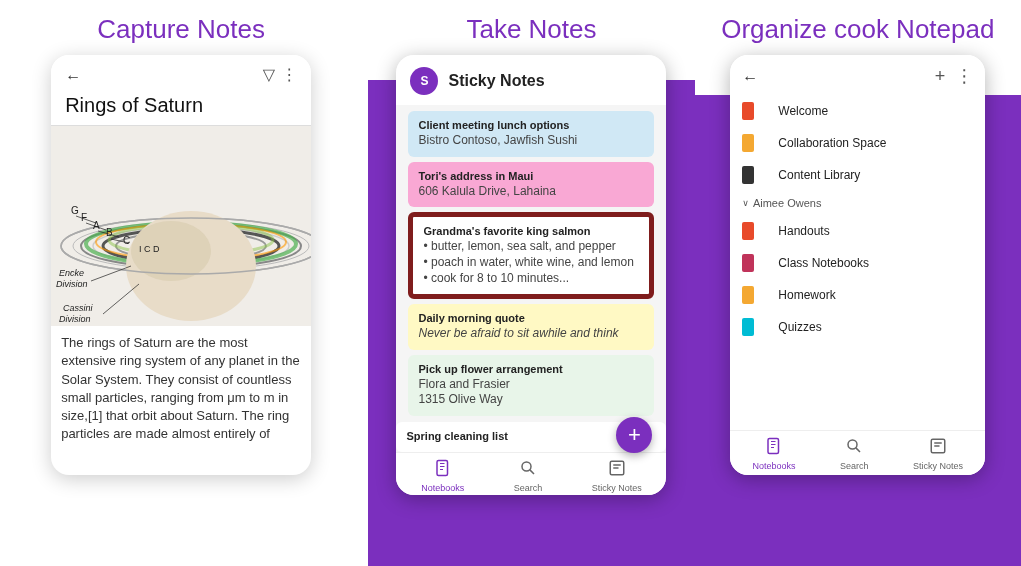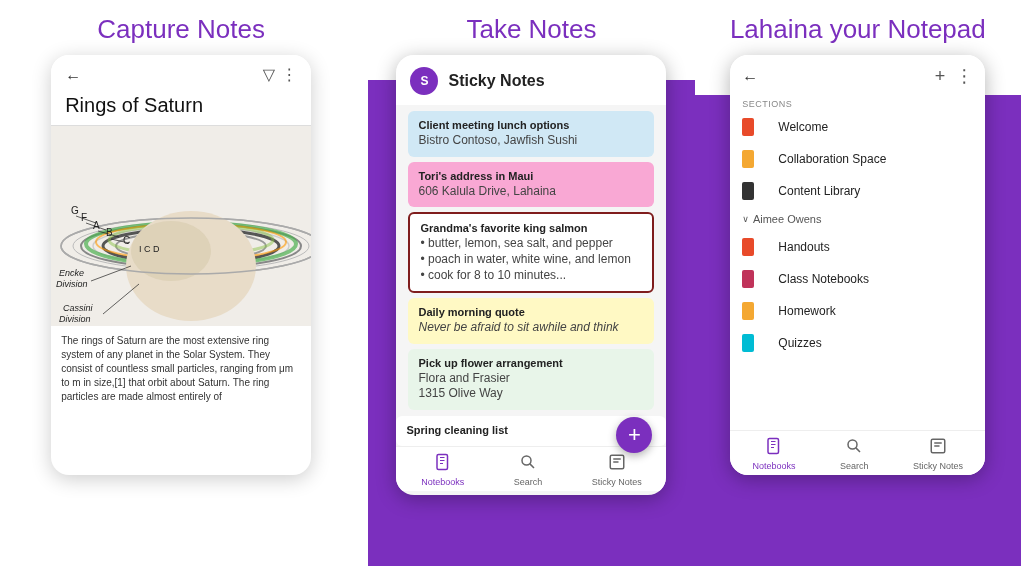--- a/index.html
+++ b/index.html
@@ -91,21 +91,21 @@
     }
 
     
     .saturn-drawing {
       width: 100%;
       height: 100%;
     }
 
     .note-text-area {
       padding: 8px 10px;
-      font-size: 10px;
+      font-size: 13px;
       color: #333;
       line-height: 1.4;
     }
 
     .center-phone {
       width: 270px;
       height: 440px;
       border-radius: 18px;
       overflow: hidden;
       background: #f5f5f5;
@@ -166,21 +166,21 @@
       color: #444;
       line-height: 1.3;
     }
 
     .note-card-body.italic {
       font-style: italic;
     }
 
     .note-blue { background: #d0e8f5; }
     .note-pink { background: #f9a8d4; }
-    .note-white { background: #fff; border: 2px solid #7f1d1d; }
+    .note-white { background: #fff; border: 5px solid #7f1d1d; }
     .note-yellow { background: #fff9c4; }
     .note-green { background: #e8f5e9; }
 
     .fab-btn {
       position: absolute;
       bottom: 42px;
       right: 14px;
       width: 36px;
       height: 36px;
       background: #7b2fbe;
@@ -516,34 +516,33 @@
             </span>
             <span>Sticky Notes</span>
           </div>
         </div>
       </div>
     </div>
   </div>
 
   <div class="panel-right-wrapper">
     <div class="purple-bg-right"></div>
-    <h2 class="panel-title">Lahaina your
+    <h2 class="panel-title">Organize cook
 Notepad</h2>
     <div class="phone-wrapper-right">
       <div class="right-phone phone-mockup">
 
         <div class="onenote-header">
           <span class="back-arrow">←</span>
           <div class="onenote-header-icons">
             <span style="font-size:18px;color:#555;">+</span>
             <span style="font-size:18px;color:#555;">⋮</span>
           </div>
         </div>
 
-        <div class="sections-label">SECTIONS</div>
 
         <div class="section-item">
           <div class="section-dot" style="background:#e84a2a;"></div>
           <span class="section-name">Welcome</span>
         </div>
         <div class="section-item">
           <div class="section-dot" style="background:#f4a832;"></div>
           <span class="section-name">Collaboration Space</span>
         </div>
         <div class="section-item">

